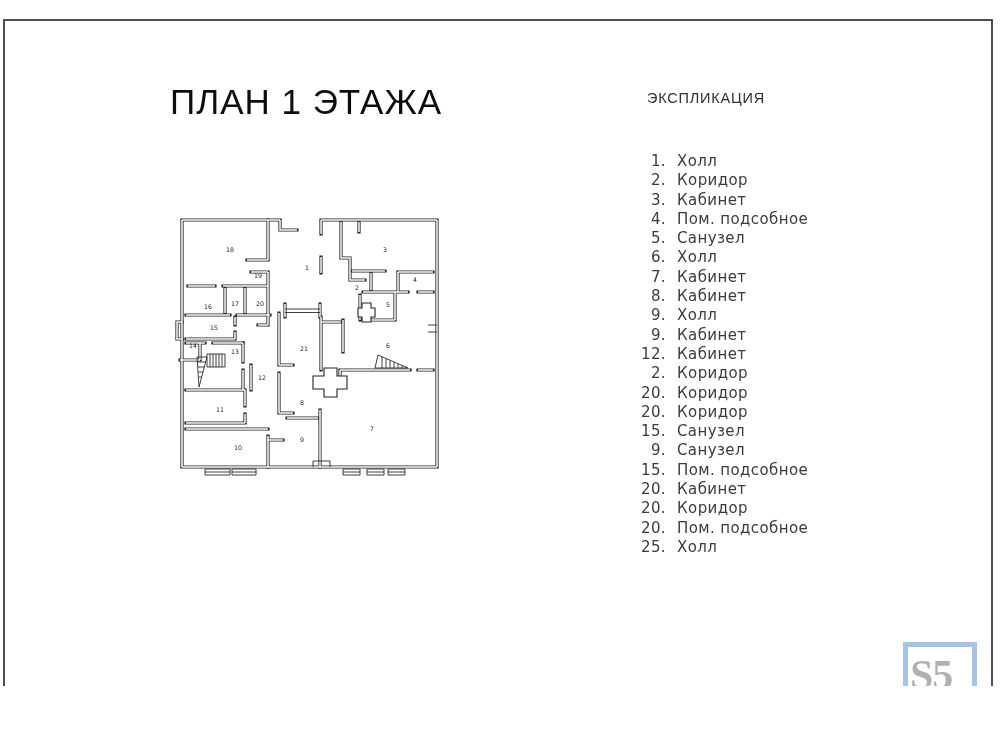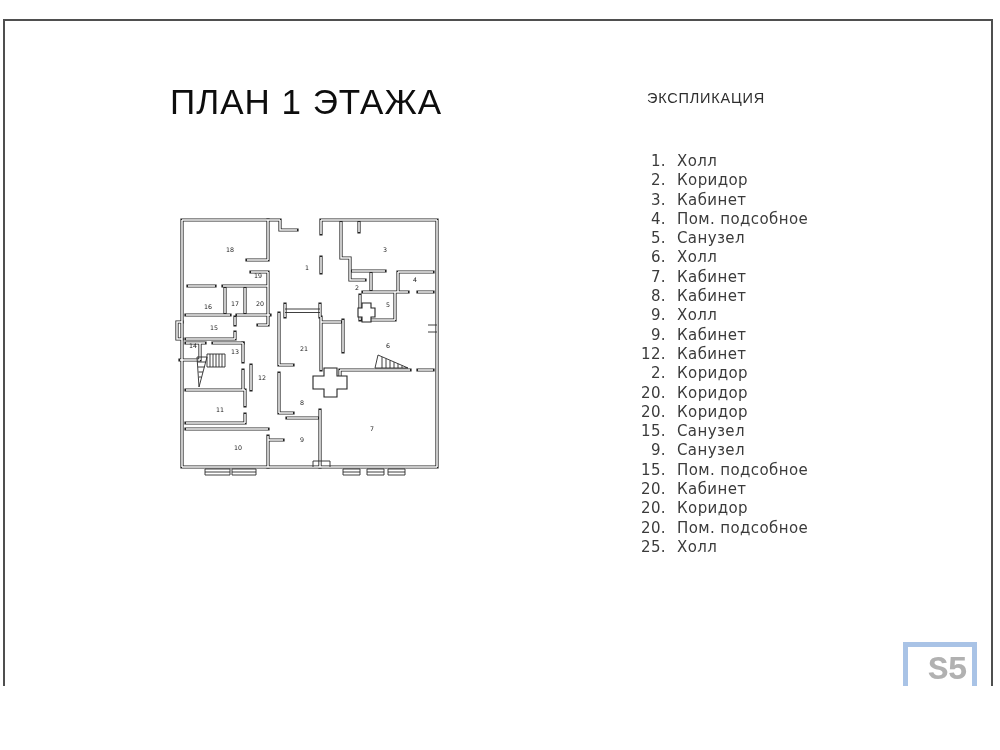--- a/index.html
+++ b/index.html
@@ -37,23 +37,23 @@
   .column{fill:#ffffff;stroke:#232323;stroke-width:1.1;}
   #room-labels text{
     font-family:"DejaVu Sans",sans-serif;font-size:6.3px;fill:#1c1c1c;text-anchor:middle;
   }
   .logo{position:absolute;left:903px;top:642px;width:92px;height:90px;}
   .logo-square{
     position:absolute;left:0;top:0;width:64px;height:64px;
     border:5px solid #a9c3e6;background:transparent;
   }
   .logo-mark{
-    position:absolute;left:25px;top:9px;
-    font-size:34px;font-weight:700;color:#b1b1b1;letter-spacing:-1px;
-    font-family:Liberation Mono, monospace;
+    position:absolute;left:7px;top:9px;
+    font-size:42px;font-weight:700;color:#b1b1b1;letter-spacing:-1px;
+    font-family:Liberation Serif, serif;
   }
   .logo-caption{
     position:absolute;left:1px;top:73px;
     font-size:10px;font-weight:700;color:#9aa0a8;letter-spacing:2.3px;
     font-family:"Liberation Sans",sans-serif;white-space:nowrap;
   }
 </style>
 </head>
 <body>
 

